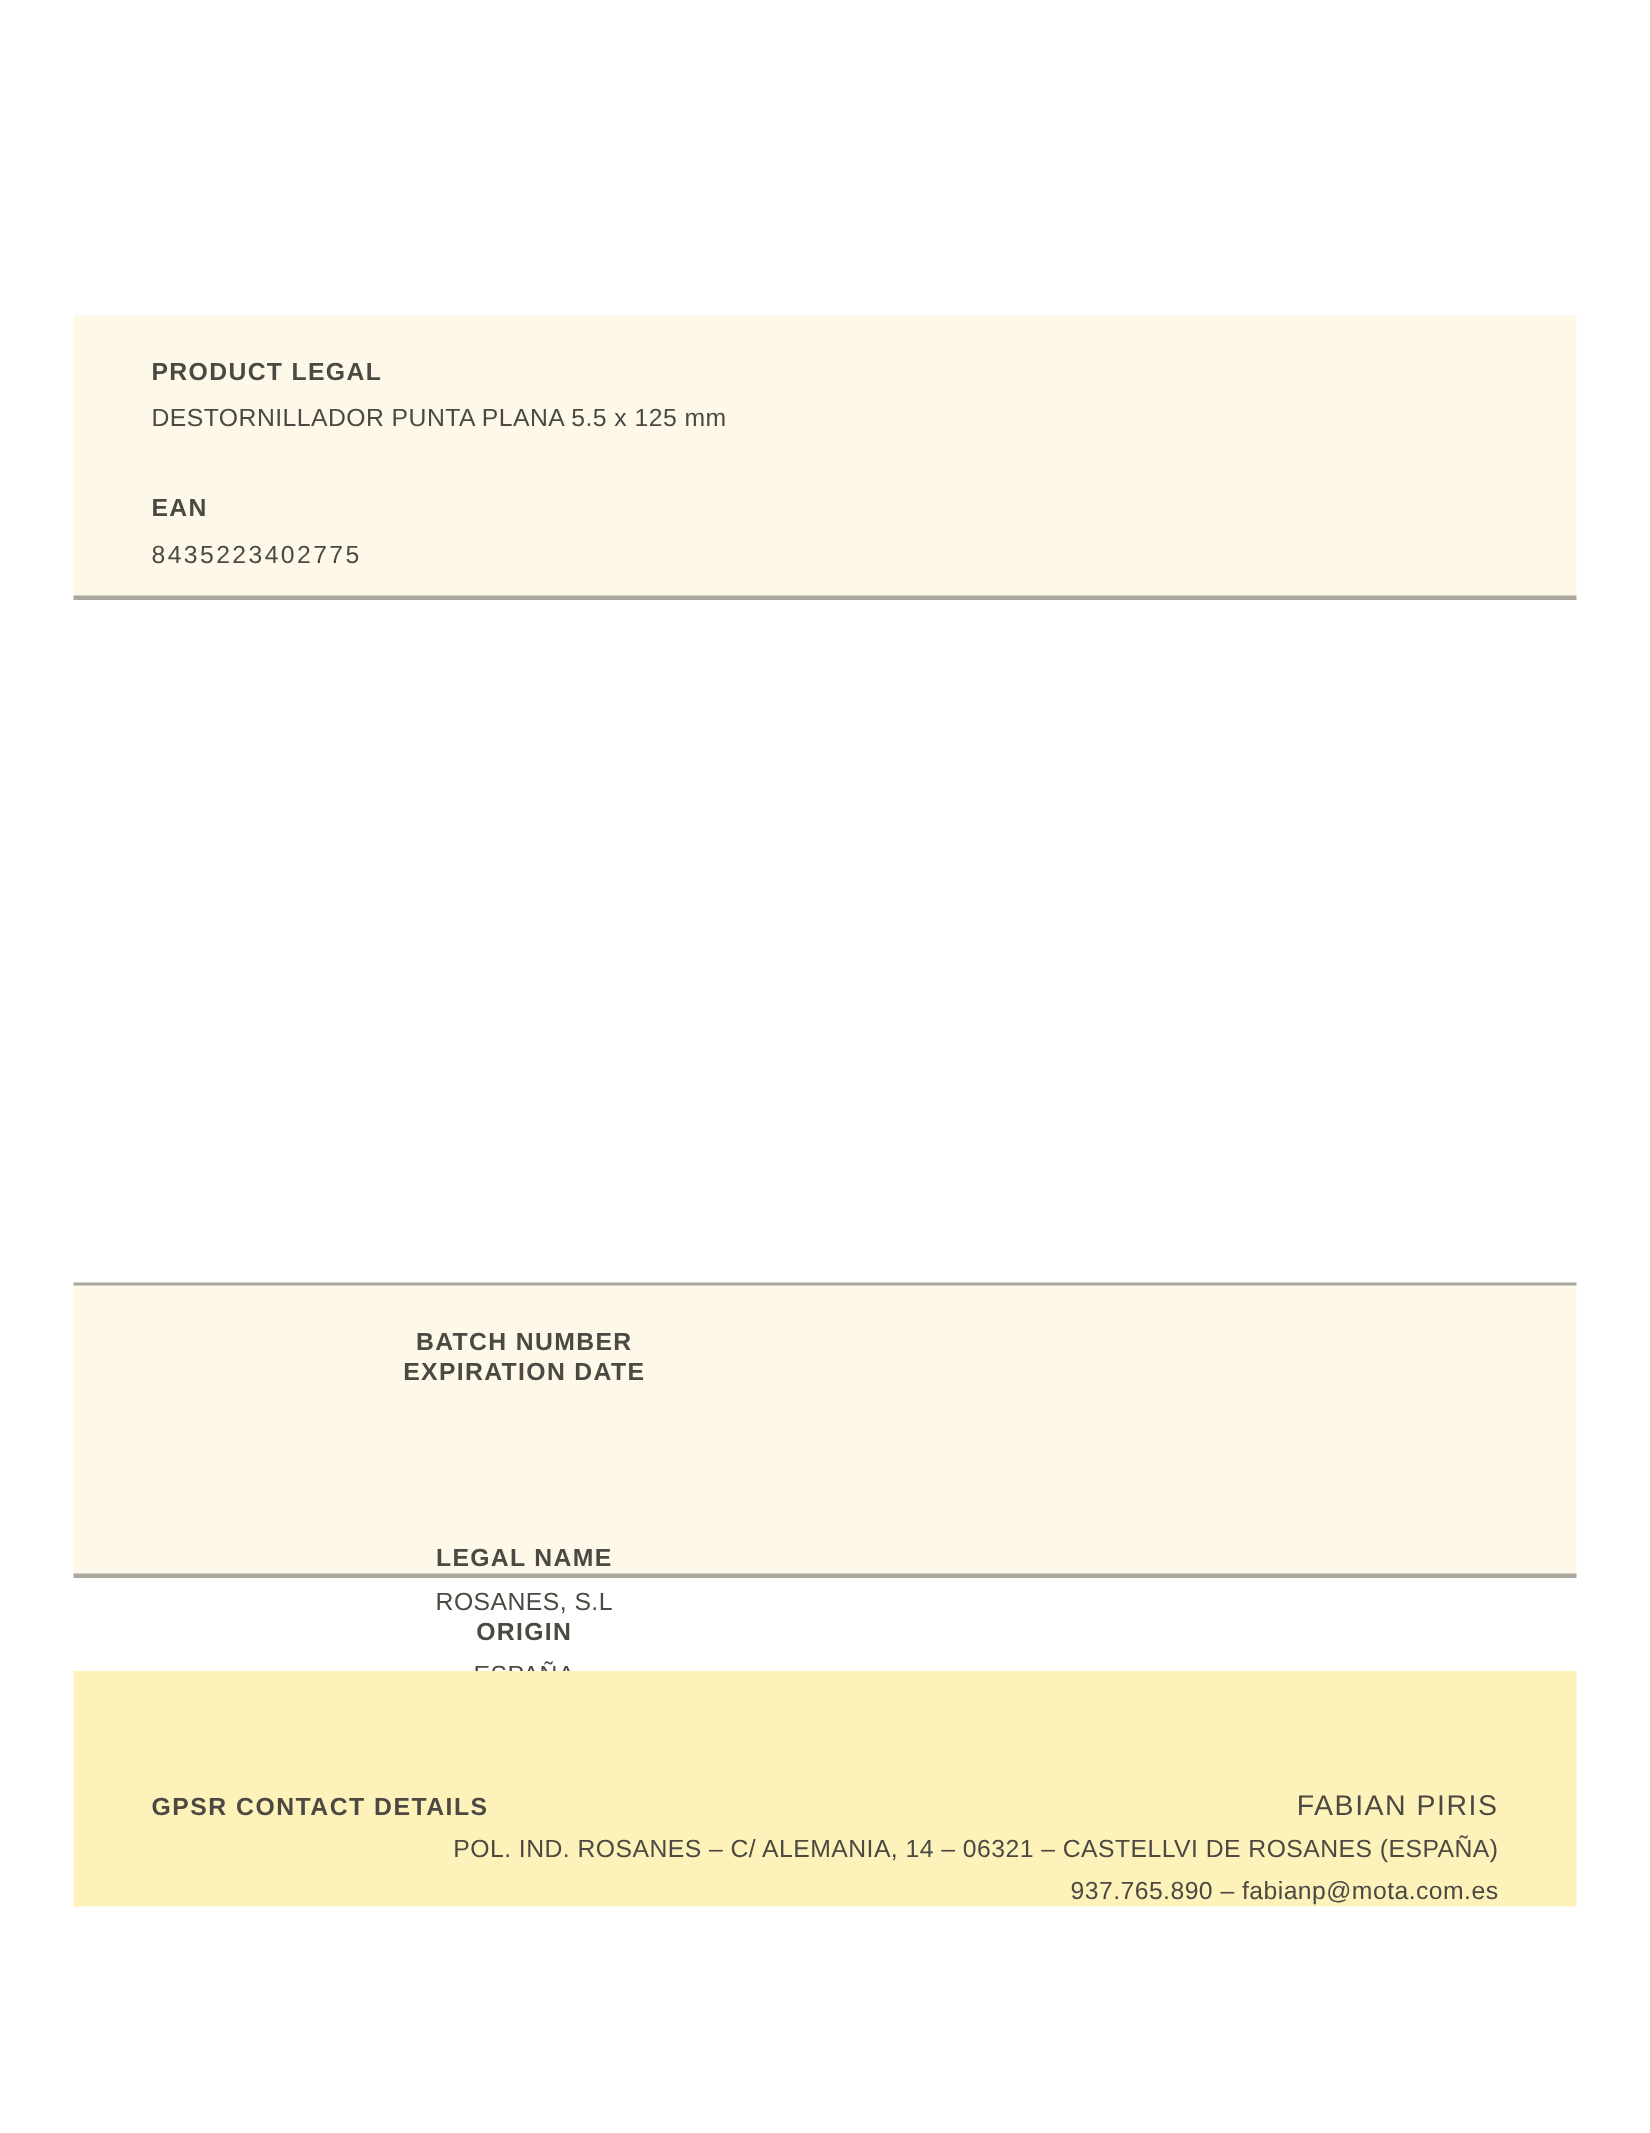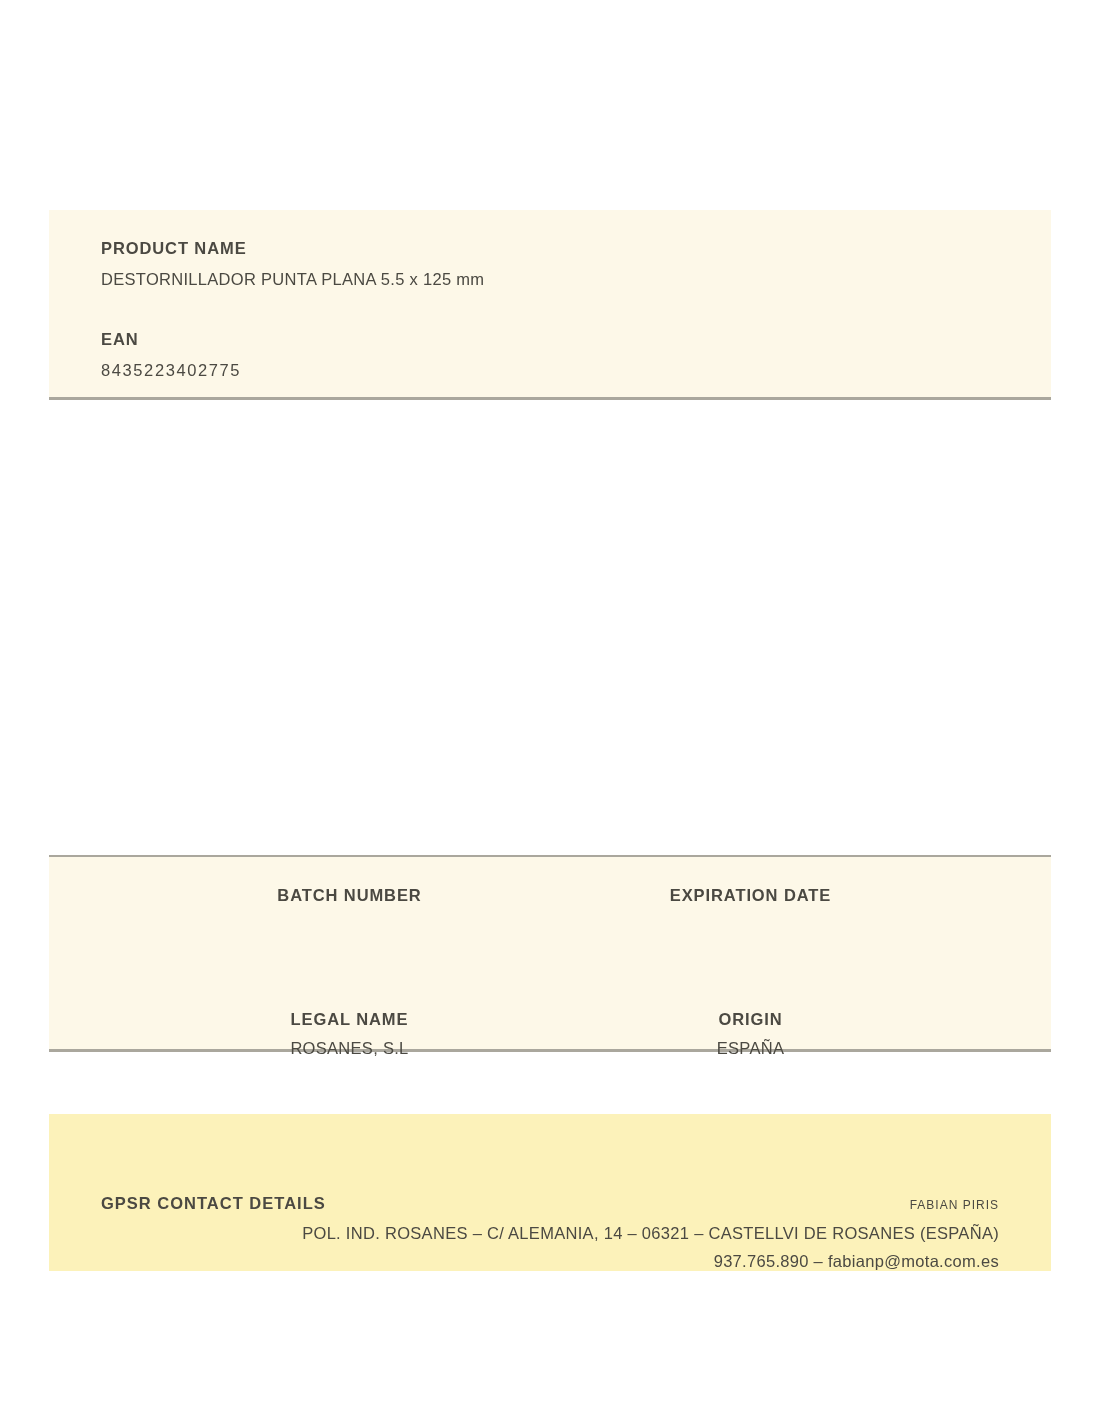--- a/index.html
+++ b/index.html
@@ -45,58 +45,58 @@
   }
   .field-value {
     font-size: 16.5px;
     line-height: 20px;
     letter-spacing: 0.3px;
   }
   .ean-value { letter-spacing: 1.6px; }
   .panel-product .field-value { margin-top: 11px; }
   .panel-product .gap { height: 40px; }
 
-  .cols { display: flex; }
+  .cols { display: flex; flex-direction: column; }
   .col {
     width: 50%;
     text-align: center;
   }
   .row-two { margin-top: 104px; }
   .col .field-value { margin-top: 9px; }
 
   .gpsr-line1 {
     display: flex;
     justify-content: space-between;
     align-items: baseline;
   }
   .gpsr-title {
     font-weight: bold;
     font-size: 16.5px;
     letter-spacing: 1px;
     line-height: 20px;
   }
   .gpsr-name {
-    font-size: 12px;
+    font-size: 19px;
     letter-spacing: 1px;
     line-height: 20px;
     margin-top: 40px;
   }
   .gpsr-right {
     text-align: right;
     font-size: 16.5px;
     letter-spacing: 0.3px;
     line-height: 20px;
     margin-top: 8px;
   }
 </style>
 </head>
 <body>
 
 <section class="panel panel-product">
-  <div class="field-label">PRODUCT NAME</div>
+  <div class="field-label">PRODUCT LEGAL</div>
   <div class="field-value">DESTORNILLADOR PUNTA PLANA 5.5 x 125 mm</div>
   <div class="gap"></div>
   <div class="field-label">EAN</div>
   <div class="field-value ean-value">8435223402775</div>
 </section>
 
 <section class="panel panel-batch">
   <div class="cols row-one">
     <div class="col">
       <div class="field-label">BATCH NUMBER</div>

